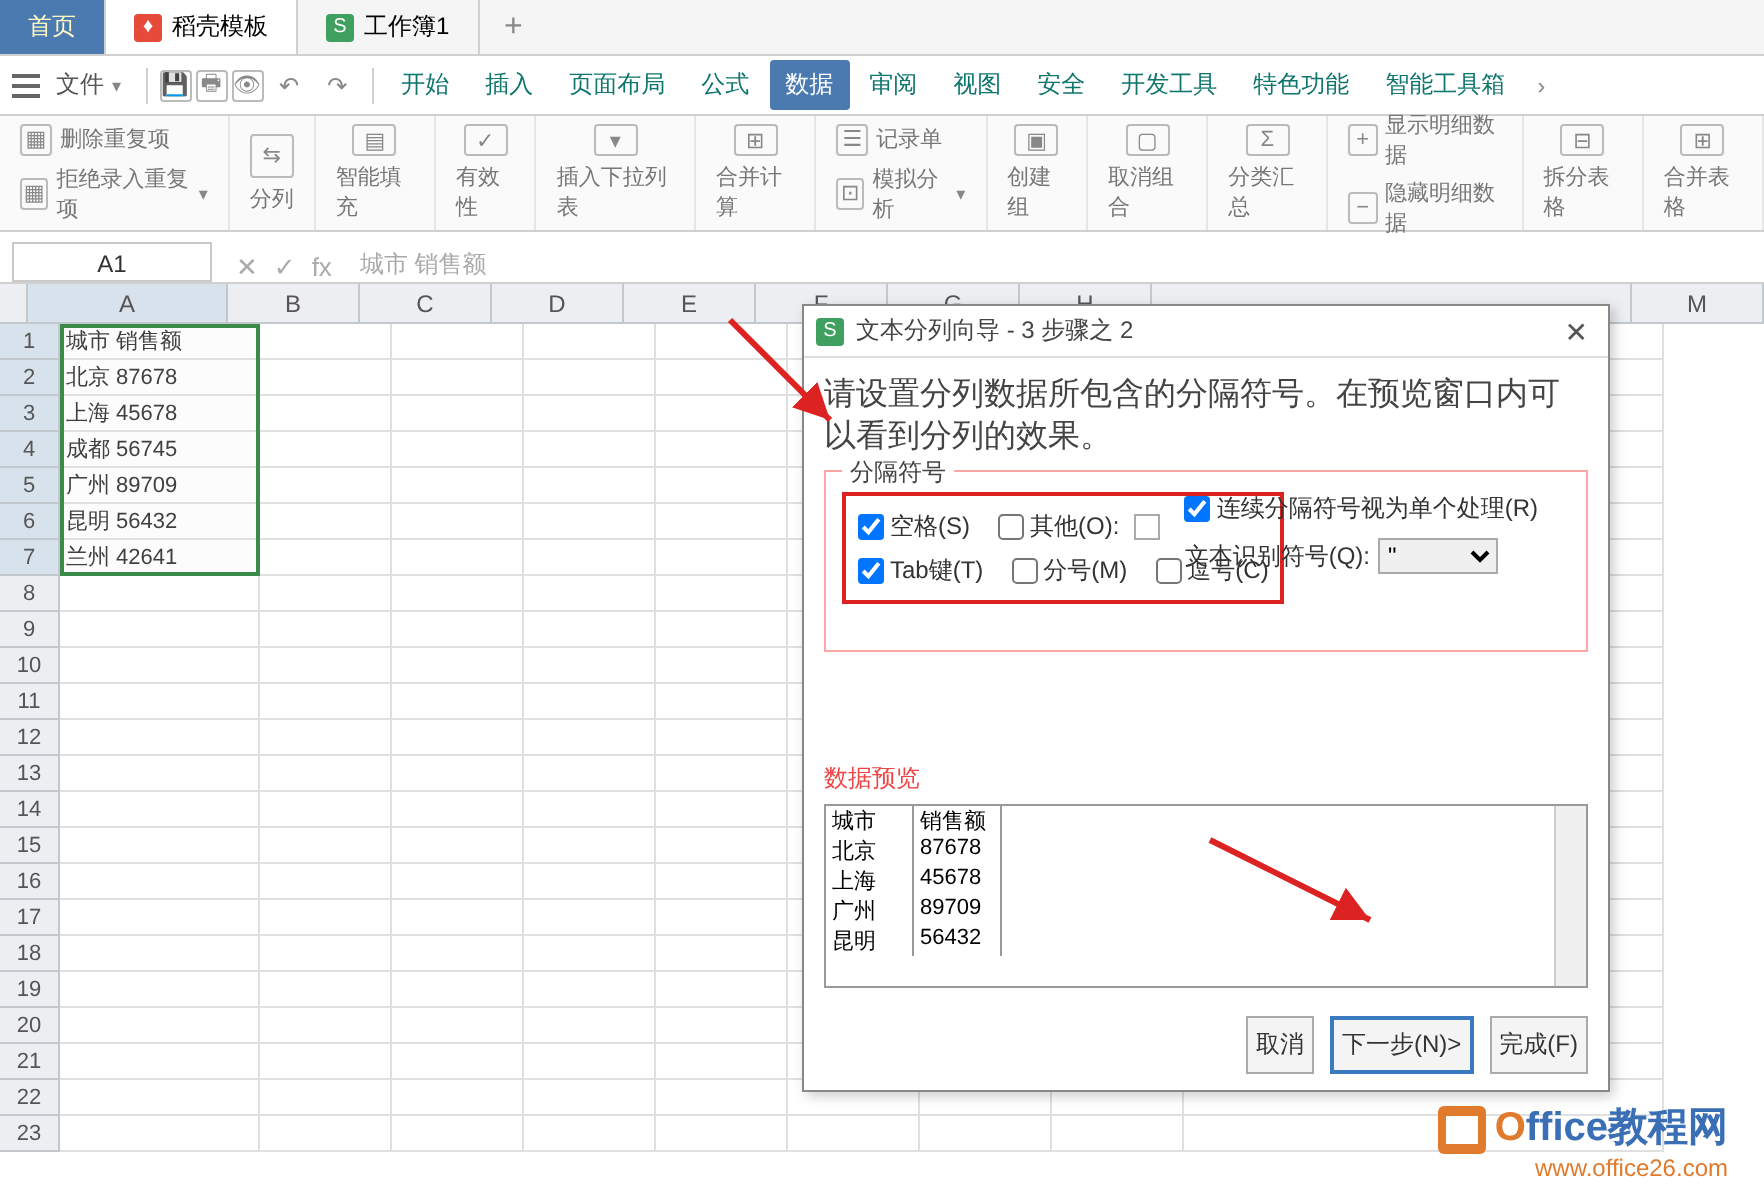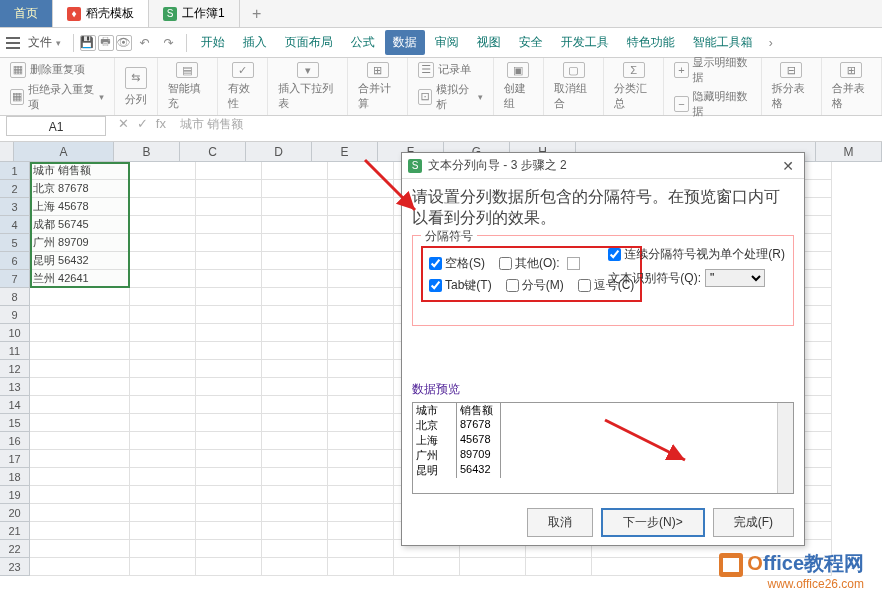--- a/index.html
+++ b/index.html
@@ -27,21 +27,21 @@
     
     
     .ribbon { display:flex; height:58px; border-bottom:1px solid #d0d0d0; background:#fafafa; }
     .ribbon-group { display:flex; flex-direction:column; justify-content:center; align-items:flex-start; padding:4px 10px; gap:4px; border-right:1px solid #e6e6e6; color:#777; font-size:11px; }
     .ribbon-item { display:flex; align-items:center; gap:4px; cursor:pointer; }
     .ribbon-icon { width:16px; height:16px; border:1px solid #bbb; border-radius:2px; display:inline-flex; align-items:center; justify-content:center; color:#888; font-size:11px; }
     .ribbon-big { display:flex; flex-direction:column; align-items:center; justify-content:center; padding:4px 10px; gap:3px; border-right:1px solid #e6e6e6; color:#777; font-size:11px; cursor:pointer; }
     .ribbon-big .ribbon-icon { width:22px; height:22px; }
     
     
-    .namebox-row { display:flex; align-items:flex-start; height:26px; border-bottom:1px solid #d0d0d0; }
+    .namebox-row { display:flex; align-items:flex-end; height:26px; border-bottom:1px solid #d0d0d0; }
     .namebox { width:100px; height:20px; margin:0 6px; border:1px solid #c9c9c9; background:#fff; text-align:center; line-height:20px; font-size:12px; color:#333; }
     .fx-icons { display:flex; gap:8px; padding:0 6px; color:#aaa; font-size:13px; }
     .formula-input { flex:1; padding:0 8px; color:#aaa; font-size:12px; }
     
     
     .sheet { position:relative; display:flex; }
     .corner { width:30px; height:20px; background:#eceef1; border-right:1px solid #c3c8cd; border-bottom:1px solid #c3c8cd; }
     .col-headers { display:flex; }
     .col-h { width:66px; height:20px; background:#eceef1; border-right:1px solid #c3c8cd; border-bottom:1px solid #c3c8cd; display:flex; align-items:center; justify-content:center; color:#555; font-size:12px; }
     .col-h.wide { width:100px; }
@@ -63,32 +63,32 @@
     .close-x { cursor:pointer; font-size:14px; color:#555; padding:0 4px; }
     .dlg-body { padding:8px 10px 6px 10px; }
     .desc { font-size:16px; color:#444; margin-bottom:6px; }
     .fieldset { position:relative; border:1px solid #fca5a5; padding:10px 8px 23px 8px; margin-bottom:55px; }
     .fieldset .legend { position:absolute; top:-8px; left:8px; background:#fff; padding:0 4px; font-size:12px; color:#444; }
     .delim-left { border:2px solid #d22; padding:4px 6px; display:inline-block; }
     .chk-row { display:flex; align-items:center; gap:14px; height:22px; }
     .chk { display:flex; align-items:center; gap:3px; font-size:12px; color:#333; cursor:pointer; }
     .chk input { width:13px; height:13px; }
     .other-input { width:26px; height:18px; border:1px solid #aaa; margin-left:4px; }
-    .delim-right { display:flex; flex-direction:column; gap:6px; position:absolute; right:8px; top:10px; font-size:12px; color:#333; }
+    .delim-right { display:flex; flex-direction:column; gap:6px; position:absolute; right:24px; top:10px; font-size:12px; color:#333; }
     .qual-row { display:flex; align-items:center; gap:4px; }
     .qual-select { width:60px; height:18px; border:1px solid #aaa; background:#f0f0f0; font-size:12px; }
     
-    .preview-label { font-size:12px; color:#4c1d95; margin:4px 0; }
+    .preview-label { font-size:12px; color:#ef4444; margin:4px 0; }
     .preview-box { border:1px solid #999; height:92px; overflow:hidden; background:#fff; position:relative; }
     .preview-box::after { content:""; position:absolute; right:0; top:0; bottom:0; width:15px; background:#f0f0f0; border-left:1px solid #ccc; }
     .prev-row { display:flex; font-size:11px; height:15px; }
     .prev-cell { width:44px; border-right:1px solid #999; padding:0 3px; }
     
     .dlg-buttons { display:flex; justify-content:flex-end; gap:8px; padding:8px 10px; }
-    .dlg-btn { padding:4px 20px; border:1px solid #aaa; background:#f4f4f4; font-size:12px; color:#333; cursor:pointer; }
+    .dlg-btn { padding:4px 4px; border:1px solid #aaa; background:#f4f4f4; font-size:12px; color:#333; cursor:pointer; }
     .dlg-btn.hl { border:2px solid #3a7bc0; }
     
     
     .arrow-anno { position:absolute; pointer-events:none; }
     
     
     .watermark { position:absolute; right:18px; bottom:6px; text-align:right; }
     .wm-title { font-size:20px; font-weight:bold; }
     .wm-title .o1 { color:#e07a2c; }
     .wm-title .rest { color:#3a6fb5; }

